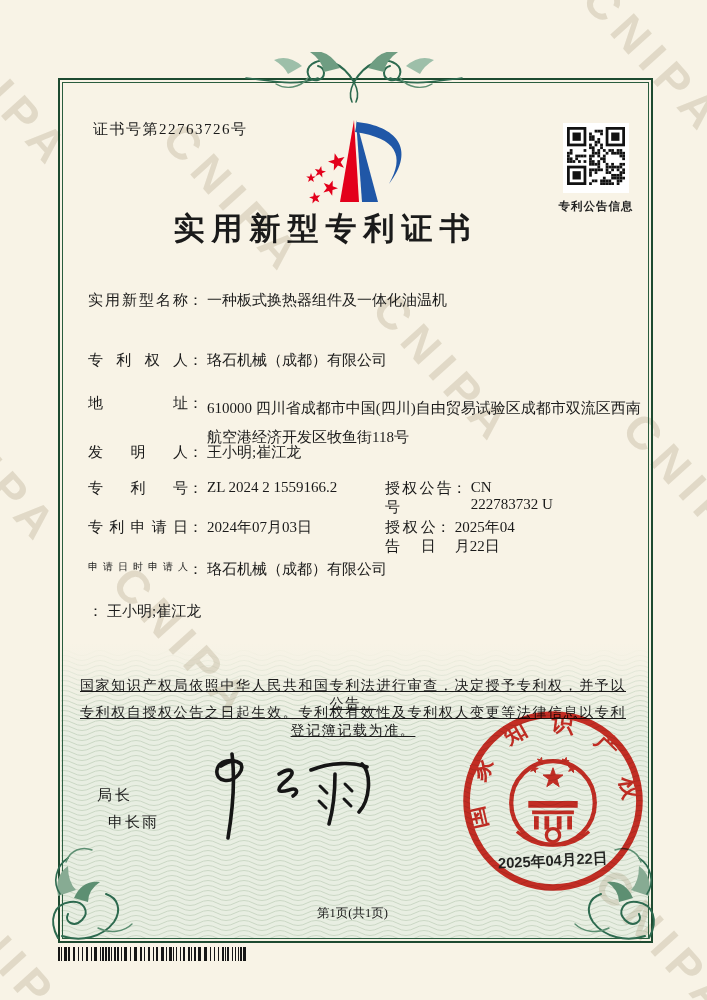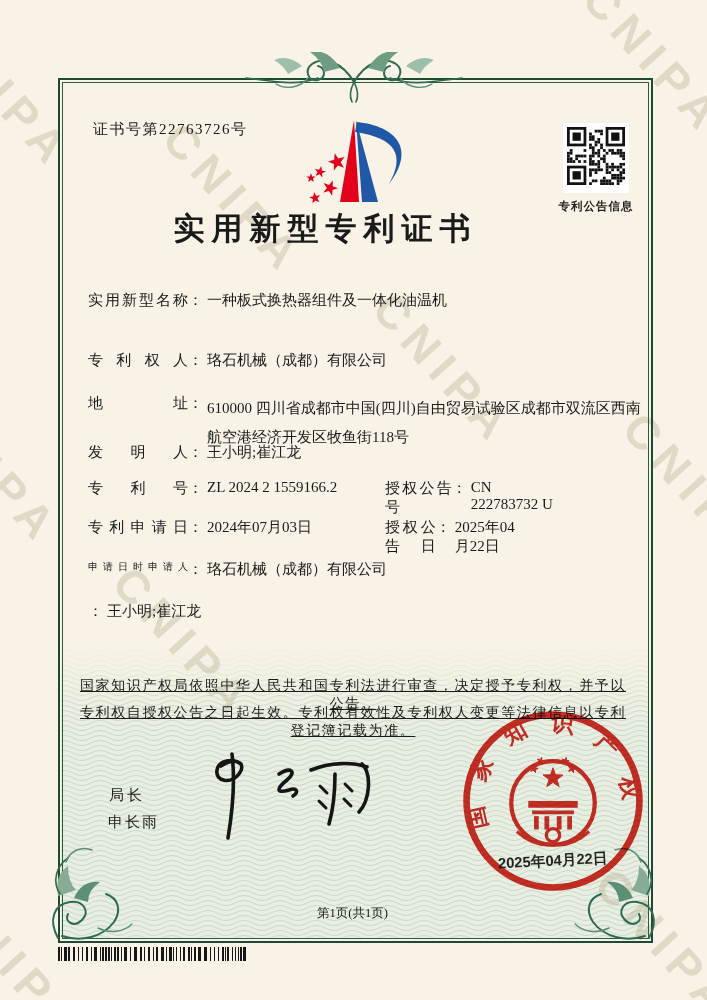--- a/index.html
+++ b/index.html
@@ -33,21 +33,21 @@
   .colon{display:inline-block;margin-right:4px;}
   .fvalue{display:inline-block;}
   .addr-val{width:437px;line-height:29px;}
   .col2{position:absolute;left:297px;top:0;display:flex;}
   .small-label{font-size:10px;letter-spacing:0;}
   
   .stmt{position:absolute;left:73px;width:560px;text-align:center;font-size:14px;
         letter-spacing:1.6px;z-index:5;font-weight:500;text-decoration:underline;}
   
   #signer-title{left:97px;top:786px;font-family:Liberation Mono, monospace;
-                font-size:15px;letter-spacing:3px;z-index:5;margin-left:12px;}
+                font-size:15px;letter-spacing:3px;z-index:5;}
   #signer-name{left:108px;top:813px;font-family:"Liberation Sans","DejaVu Sans",sans-serif;
                font-size:15px;letter-spacing:2px;z-index:5;}
   #signature{left:195px;top:750px;z-index:6;}
   
   #seal{left:458px;top:706px;z-index:7;mix-blend-mode:multiply;opacity:0.95;}
   
   #page-footer{left:0;top:905px;width:705px;text-align:center;font-size:12.5px;z-index:5;}
   #barcode{left:58px;top:947px;z-index:5;}
   
   .orn{z-index:4;pointer-events:none;}

